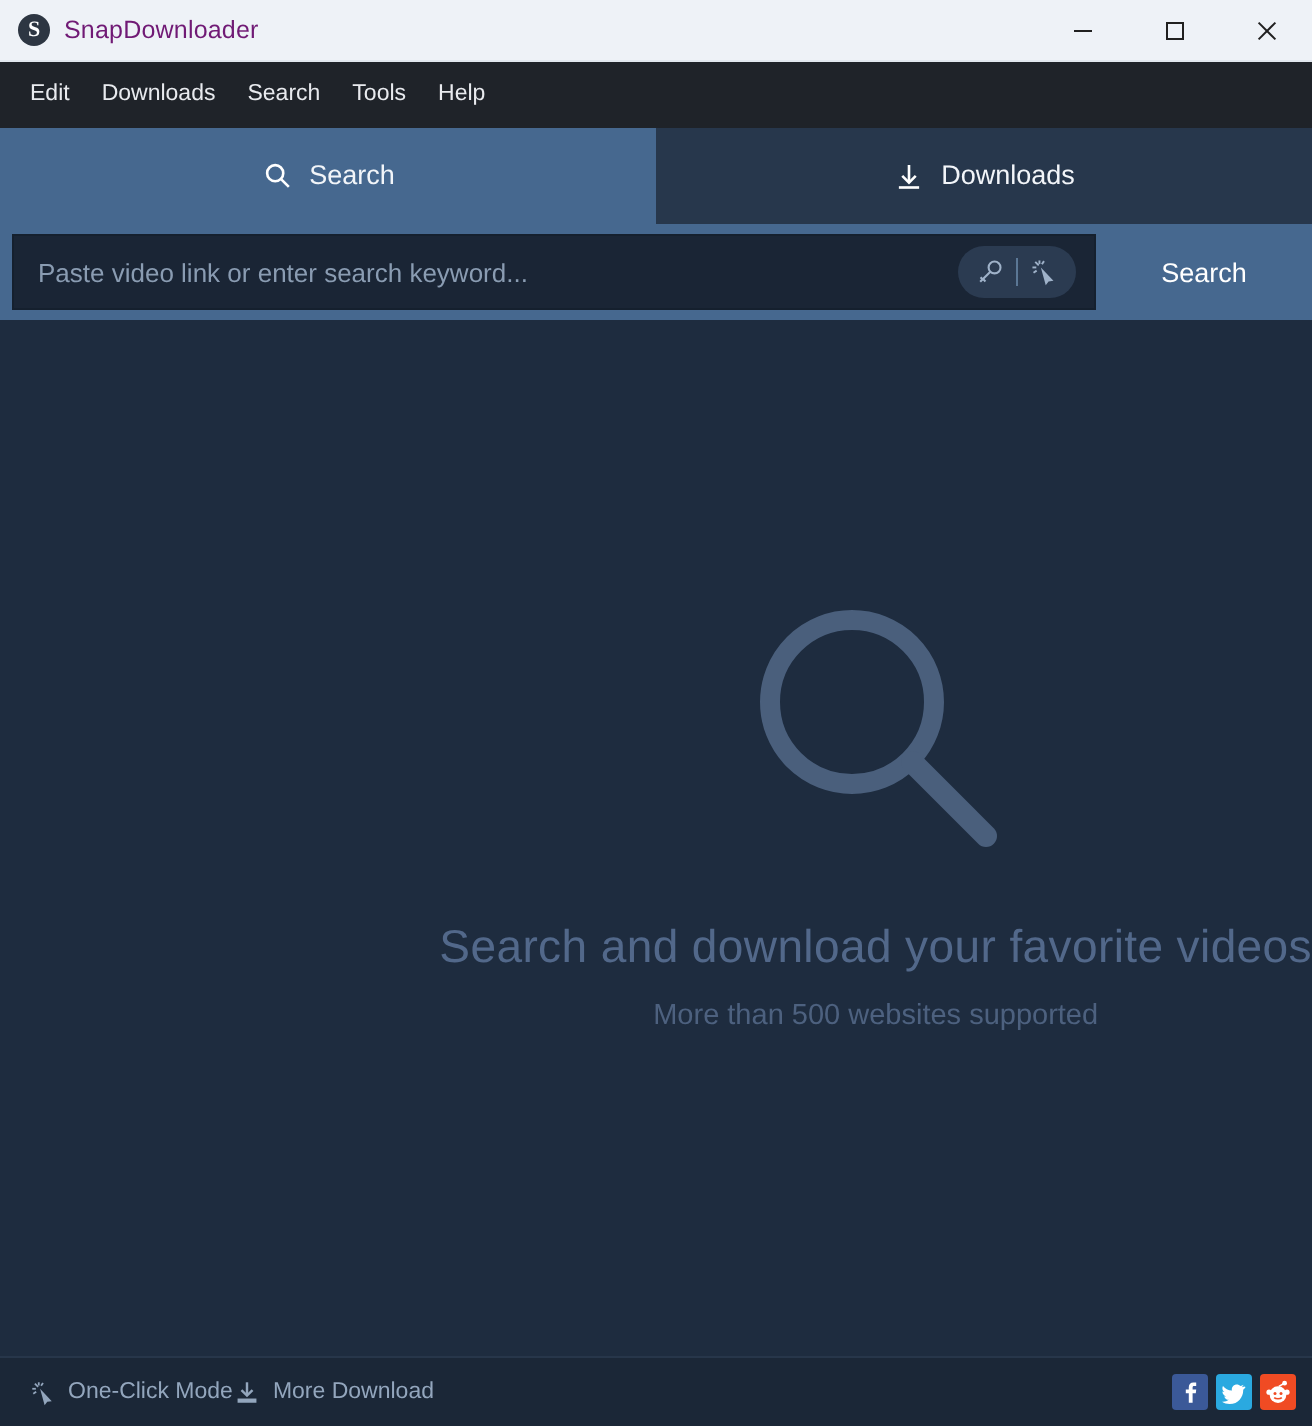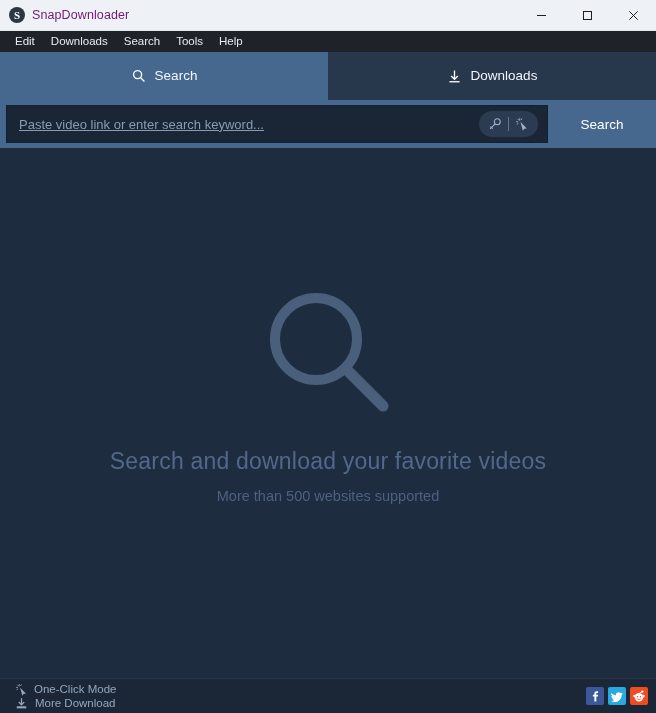--- a/index.html
+++ b/index.html
@@ -66,21 +66,21 @@
     height: 31px;
     display: flex;
     align-items: center;
     justify-content: center;
     color: #202020;
   }
   .winbtn svg { display: block; }
 
   
   .menubar {
-    height: 21px;
+    height: 33px;
     min-height: 21px;
     background: #1f2329;
     display: flex;
     align-items: center;
     padding-left: 7px;
     gap: 0px;
   }
   .menuitem {
     font-size: 11.5px;
     color: #e8eaee;
@@ -133,21 +133,20 @@
     align-items: center;
     border: 1px solid #15202e;
   }
   .search-placeholder {
     flex: 1 1 auto;
     padding-left: 12px;
     font-size: 13px;
     color: #8a9cb2;
     white-space: nowrap;
     overflow: hidden;
-    text-decoration: underline;
   }
   .inline-tools {
     display: flex;
     align-items: center;
     background: #2b3b51;
     border-radius: 13px;
     height: 26px;
     margin-right: 9px;
     padding: 0 4px;
     gap: 1px;
@@ -177,21 +176,21 @@
     background: #46688f;
   }
 
   
   .content {
     flex: 1 1 auto;
     background: #1e2c3f;
     position: relative;
     display: flex;
     flex-direction: column;
-    align-items: center;
+    align-items: flex-end;
     justify-content: flex-start;
   }
   .hero {
     margin-top: 140px;
     display: flex;
     flex-direction: column;
     align-items: center;
   }
   .hero-icon {
     color: #4a5f7c;
@@ -221,21 +220,20 @@
     border-top: 1px solid #273purple;
     border-top: 1px solid #273purple;
     border-top: 1px solid #27364a;
     display: flex;
     align-items: center;
     padding: 0 8px 0 14px;
   }
   .status-left {
     display: flex;
     align-items: center;
-    flex-direction: column;
   }
   .status-item {
     display: flex;
     align-items: center;
     gap: 6px;
     font-size: 11.5px;
     color: #93a6bd;
   }
   .status-item .si-icon {
     display: flex; align-items: center; justify-content: center;

